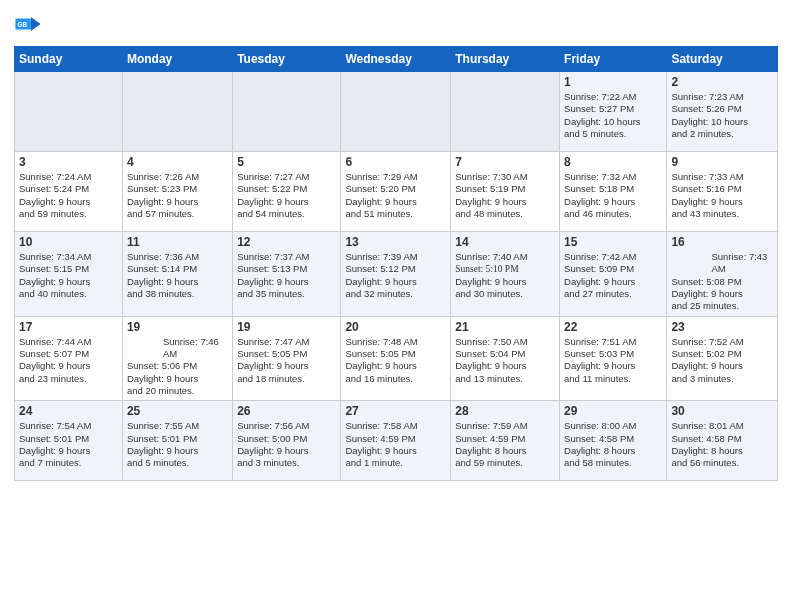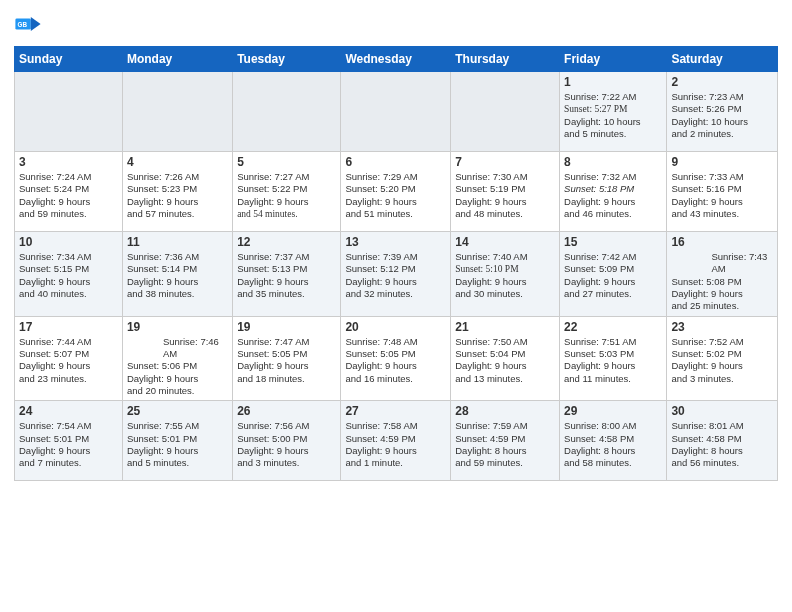--- a/index.html
+++ b/index.html
@@ -128,21 +128,21 @@
     <tbody id="cal-body">
     <tr class="row-shaded">
           <td class="empty"></td>
           <td class="empty"></td>
           <td class="empty"></td>
           <td class="empty"></td>
           <td class="empty"></td>
           <td>
             <span class="day-num">1</span>
             <span style="display: block; line-height: 1.3;">Sunrise: 7:22 AM</span>
-            <span style="display: block; line-height: 1.3; font-family: Liberation Serif, serif;">Sunset: 5:27 PM</span>
+            <span style="display: block; line-height: 1.3;">Sunset: 5:27 PM</span>
             <span style="display: block; line-height: 1.3;">Daylight: 10 hours</span>
             <span style="display: block; line-height: 1.3;">and 5 minutes.</span>
           </td>
           <td>
             <span class="day-num">2</span>
             <span style="display: block; line-height: 1.3;">Sunrise: 7:23 AM</span>
             <span style="display: block; line-height: 1.3;">Sunset: 5:26 PM</span>
             <span style="display: block; line-height: 1.3;">Daylight: 10 hours</span>
             <span style="display: block; line-height: 1.3;">and 2 minutes.</span>
           </td>
@@ -160,40 +160,40 @@
             <span style="display: block; line-height: 1.3;">Sunrise: 7:26 AM</span>
             <span style="display: block; line-height: 1.3;">Sunset: 5:23 PM</span>
             <span style="display: block; line-height: 1.3;">Daylight: 9 hours</span>
             <span style="display: block; line-height: 1.3;">and 57 minutes.</span>
           </td>
           <td>
             <span class="day-num">5</span>
             <span style="display: block; line-height: 1.3;">Sunrise: 7:27 AM</span>
             <span style="display: block; line-height: 1.3;">Sunset: 5:22 PM</span>
             <span style="display: block; line-height: 1.3;">Daylight: 9 hours</span>
-            <span style="display: block; line-height: 1.3; font-family: Liberation Serif, serif;">and 54 minutes.</span>
+            <span style="display: block; line-height: 1.3;">and 54 minutes.</span>
           </td>
           <td>
             <span class="day-num">6</span>
             <span style="display: block; line-height: 1.3;">Sunrise: 7:29 AM</span>
             <span style="display: block; line-height: 1.3;">Sunset: 5:20 PM</span>
             <span style="display: block; line-height: 1.3;">Daylight: 9 hours</span>
             <span style="display: block; line-height: 1.3;">and 51 minutes.</span>
           </td>
           <td>
             <span class="day-num">7</span>
             <span style="display: block; line-height: 1.3;">Sunrise: 7:30 AM</span>
             <span style="display: block; line-height: 1.3;">Sunset: 5:19 PM</span>
             <span style="display: block; line-height: 1.3;">Daylight: 9 hours</span>
             <span style="display: block; line-height: 1.3;">and 48 minutes.</span>
           </td>
           <td>
             <span class="day-num">8</span>
             <span style="display: block; line-height: 1.3;">Sunrise: 7:32 AM</span>
-            <span style="display: block; line-height: 1.3; font-style: italic;">Sunset: 5:18 PM</span>
+            <span style="display: block; line-height: 1.3;">Sunset: 5:18 PM</span>
             <span style="display: block; line-height: 1.3;">Daylight: 9 hours</span>
             <span style="display: block; line-height: 1.3;">and 46 minutes.</span>
           </td>
           <td>
             <span class="day-num">9</span>
             <span style="display: block; line-height: 1.3;">Sunrise: 7:33 AM</span>
             <span style="display: block; line-height: 1.3;">Sunset: 5:16 PM</span>
             <span style="display: block; line-height: 1.3;">Daylight: 9 hours</span>
             <span style="display: block; line-height: 1.3;">and 43 minutes.</span>
           </td>

